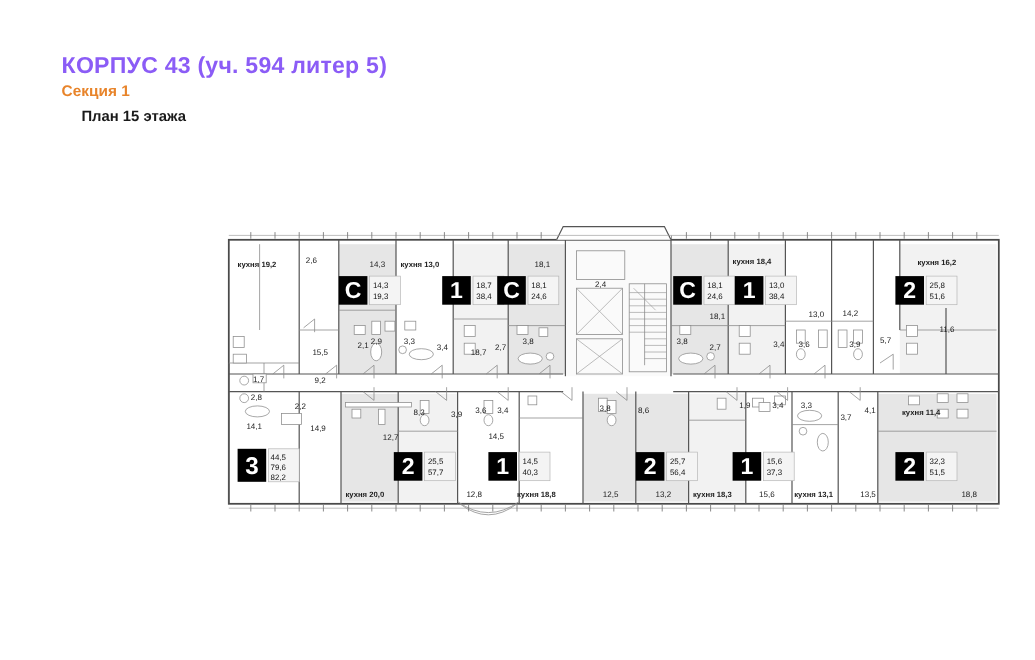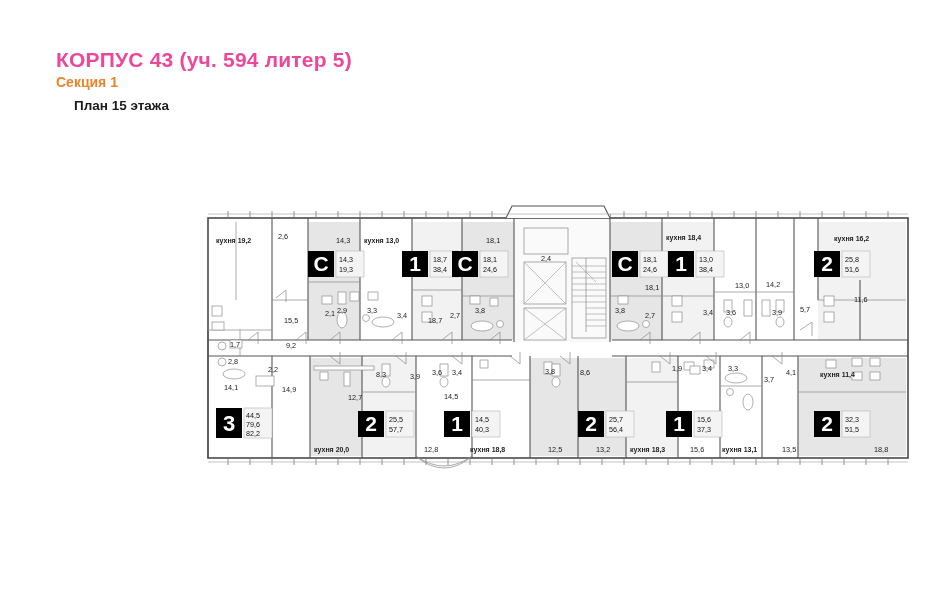--- a/index.html
+++ b/index.html
@@ -2,21 +2,21 @@
 <html><head>
 <meta charset="utf-8">
 <style>
   html,body{margin:0;padding:0;}
   body{
     width:941px;height:600px;background:#ffffff;
     font-family:"Liberation Sans", sans-serif;
     overflow:hidden;position:relative;
   }
   #header{position:absolute;left:56px;top:48px;}
-  .t1{font-size:21px;font-weight:bold;color:#ec4899;letter-spacing:.2px;line-height:1.15;text-align:center;}
+  .t1{font-size:21px;font-weight:bold;color:#8b5cf6;letter-spacing:.2px;line-height:1.15;text-align:center;}
   .t2{font-size:14px;font-weight:bold;color:#E8842A;line-height:1.2;margin-top:2px;}
   .t3{font-size:13.5px;font-weight:bold;color:#1a1a1a;margin-top:7px;padding-left:18px;}
 
   #plan{position:absolute;left:0;top:0;width:752px;height:600px;}
   svg{display:block;}
 
   
   .fill-a{fill:#ffffff;}
   .fill-b{fill:#f2f2f2;}
   .fill-c{fill:#e6e6e6;}

